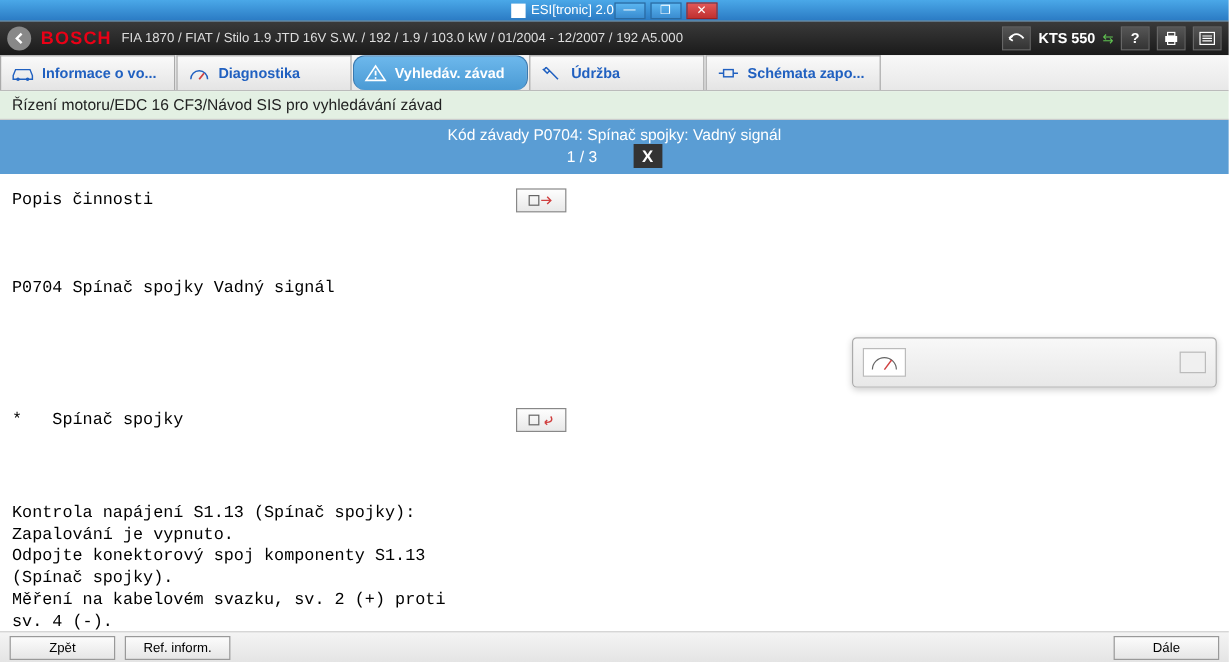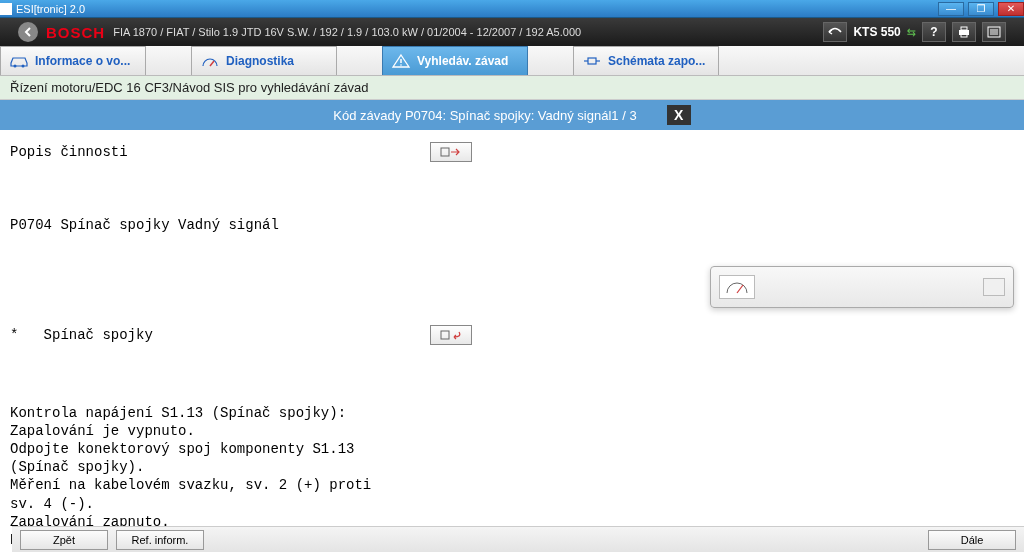--- a/index.html
+++ b/index.html
@@ -9,21 +9,21 @@
   background: #fff;
   width: 1024px;
   height: 552px;
   overflow: hidden;
 }
 .titlebar {
   background: linear-gradient(to bottom, #4aa8e8, #2b7bc4);
   height: 18px;
   display: flex;
   align-items: center;
-  justify-content: space-between;
+  justify-content: center;
   color: #fff;
   font-size: 11px;
   padding: 0 0;
   border-bottom: 1px solid #1a5a8a;
 }
 .titlebar-left { display: flex; align-items: center; gap: 4px; }
 .titlebar-icon { width: 12px; height: 12px; background: #fff; display: inline-block; }
 .titlebar-controls { display: flex; gap: 4px; }
 .titlebar-btn {
   width: 26px; height: 14px;
@@ -34,21 +34,21 @@
   display: flex; align-items: center; justify-content: center;
   cursor: pointer;
 }
 .titlebar-btn.close { background: linear-gradient(to bottom, #e25858, #c03030); border-color: #a02020; }
 .header {
   background: linear-gradient(to bottom, #3a3a3a, #1a1a1a);
   height: 28px;
   display: flex;
   align-items: center;
   color: #fff;
-  padding: 0 18px;
+  padding: 0 6px;
   gap: 8px;
   justify-content: space-between;
 }
 .header-left { display: flex; align-items: center; gap: 8px; flex: 1; }
 .back-circle {
   width: 20px; height: 20px; border-radius: 50%;
   background: #888; display: flex; align-items: center; justify-content: center;
   cursor: pointer;
 }
 .bosch-logo { font-weight: bold; font-size: 15px; letter-spacing: 1px; color: #ea0016; }
@@ -61,58 +61,59 @@
   display: flex; align-items: center; justify-content: center;
   color: #fff; cursor: pointer;
 }
 .kts-label { font-size: 12px; font-weight: bold; color: #fff; }
 .usb-icon { color: #5fc050; font-size: 11px; }
 .tabs {
   display: flex;
   background: linear-gradient(to bottom, #f8f8f8, #e8e8e8);
   border-bottom: 1px solid #bbb;
   height: 30px;
-  gap: 44px;
 }
 .tab {
   width: 146px;
   border: 1px solid #aaa;
   border-bottom: none;
   background: linear-gradient(to bottom, #fafafa, #e4e4e4);
   display: flex;
   align-items: center;
   gap: 6px;
   padding: 0 8px;
   font-size: 12px;
   font-weight: bold;
   color: #2060c0;
   cursor: pointer;
   margin-right: 1px;
 }
 .tab.active {
   background: linear-gradient(to bottom, #6db8ec, #4a9ad4);
   color: #fff;
   border-color: #3a7ab0;
+  border-radius: 10px;
 }
 .tab-icon { width: 20px; height: 18px; display: flex; align-items: center; justify-content: center; }
 .breadcrumb {
   background: #e3f0e3;
   padding: 4px 10px;
   font-size: 13px;
   color: #222;
   border-bottom: 1px solid #ccc;
 }
 .fault-header {
   background: linear-gradient(to right, #5a9dd4, #5a9dd4);
   color: #fff;
   padding: 5px 10px;
   font-size: 13px;
   display: flex;
-  justify-content: center;
-  align-items: center;
+  justify-content: flex-end;
+  align-items: center;
+  flex-direction: column;
 }
 .close-x {
   background: #333;
   color: #fff;
   width: 24px; height: 20px;
   display: flex; align-items: center; justify-content: center;
   font-size: 14px; font-weight: bold;
   cursor: pointer;
 }
 .content {
@@ -147,21 +148,21 @@
   gap: 6px;
 }
 .gauge-mini {
   width: 36px; height: 24px;
   border: 1px solid #bbb;
   background: #fff;
   display: flex; align-items: center; justify-content: center;
 }
 .footer {
   position: absolute;
-  bottom: 0; left: 12px; right: 0;
+  bottom: 0; left: 0; right: 0;
   height: 26px;
   background: linear-gradient(to bottom, #f4f4f4, #e4e4e4);
   border-top: 1px solid #ccc;
   display: flex;
   align-items: center;
   padding: 0 8px;
   gap: 8px;
 }
 .footer-btn {
   width: 88px; height: 20px;
@@ -255,20 +256,28 @@
           <path d="M10 2 L18 14 L2 14 Z" fill="none" stroke="#fff" stroke-width="1.3"></path>
           <line x1="10" y1="6" x2="10" y2="10" stroke="#fff" stroke-width="1.5"></line>
           <circle cx="10" cy="12" r="0.8" fill="#fff"></circle>
         </svg>
     </span>
     <span>Vyhledáv. závad</span>
   </div>
   <div class="tab">
     <span class="tab-icon">
       <svg width="20" height="16" viewBox="0 0 20 16">
+          <path d="M5 3 L8 6 L6 8 L3 5 A3 3 0 0 0 5 3 M8 6 L15 13" fill="none" stroke="#2060c0" stroke-width="1.3"></path>
+        </svg>
+    </span>
+    <span>Údržba</span>
+  </div>
+  <div class="tab">
+    <span class="tab-icon">
+      <svg width="20" height="16" viewBox="0 0 20 16">
           <line x1="2" y1="8" x2="6" y2="8" stroke="#2060c0" stroke-width="1.2"></line>
           <rect x="6" y="5" width="8" height="6" fill="none" stroke="#2060c0" stroke-width="1.2"></rect>
           <line x1="14" y1="8" x2="18" y2="8" stroke="#2060c0" stroke-width="1.2"></line>
         </svg>
     </span>
     <span>Schémata zapo...</span>
   </div>
 </div>
 
 <div class="breadcrumb">Řízení motoru/EDC 16 CF3/Návod SIS pro vyhledávání závad</div>

